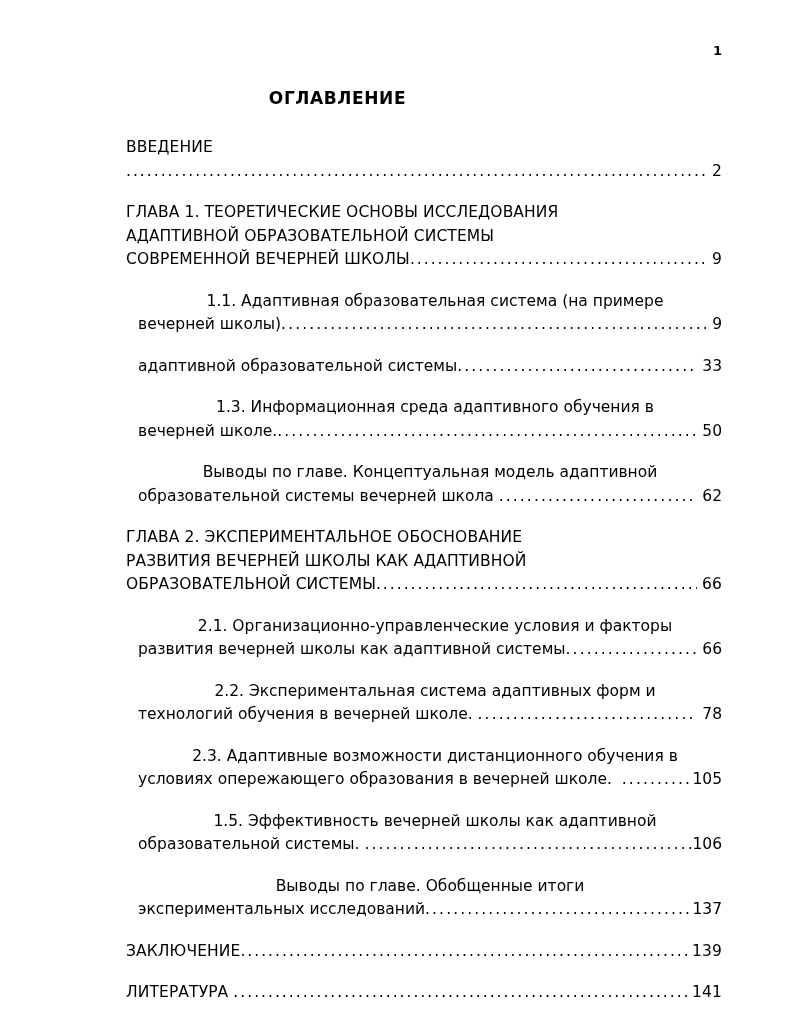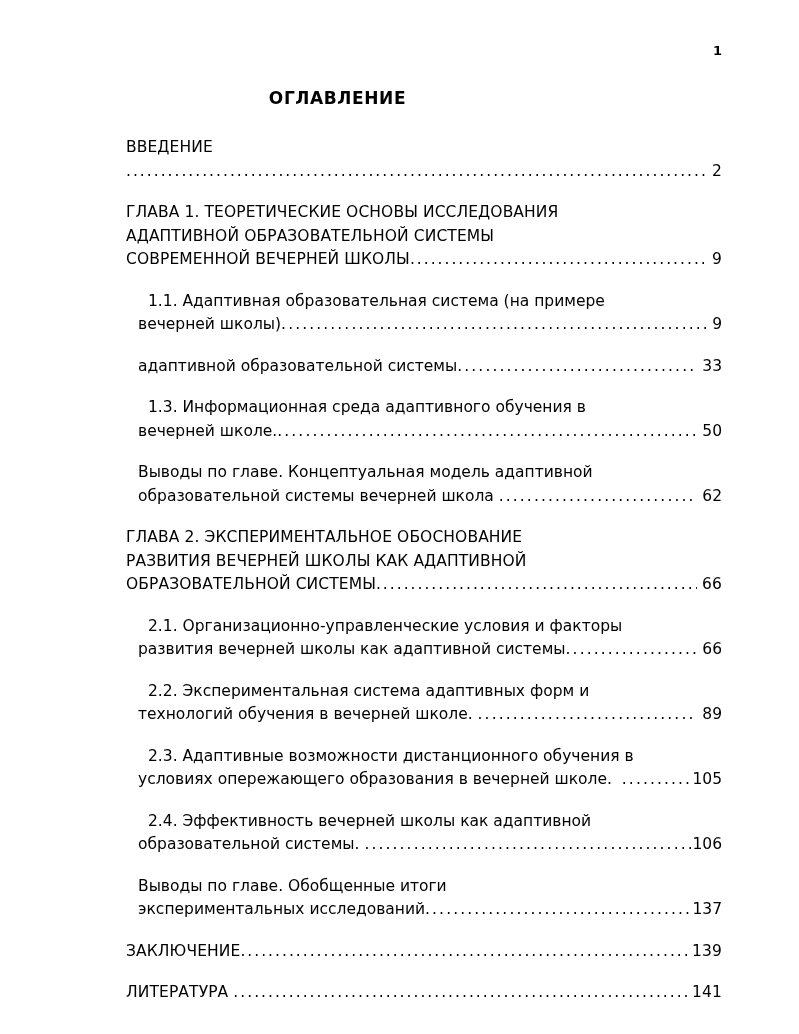--- a/index.html
+++ b/index.html
@@ -89,21 +89,21 @@
   }
   .lvl1 .leader { letter-spacing: 2.0px; }
 
   
   .lvl2 {
     font-weight: 400;
     font-size: 15.5px;
     line-height: 23.5px;
     padding-left: 12px;
   }
-  .lvl2 .first-line { padding-left: 10px; }
+  .lvl2 .first-line { padding-left: 10px; text-align: center; }
 
   
   .lvl2.noindent .first-line { padding-left: 0; }
 
   .nowrap-line { white-space: nowrap; display: block; }
 </style>
 </head>
 <body>
 
 <div class="page">
@@ -176,33 +176,33 @@
           <span class="tail-label">развития вечерней школы как адаптивной системы</span>
           <span class="leader" aria-hidden="true">................................................................................................................................................................................................................................................</span>
           <span class="pageno"> 66</span>
         </div>
       </div>
       <div class="toc-entry lvl2">
         <span class="nowrap-line first-line">2.2. Экспериментальная система адаптивных форм и</span>
         <div class="tail">
           <span class="tail-label">технологий обучения в вечерней школе. </span>
           <span class="leader" aria-hidden="true">................................................................................................................................................................................................................................................</span>
-          <span class="pageno"> 89</span>
+          <span class="pageno"> 78</span>
         </div>
       </div>
       <div class="toc-entry lvl2">
         <span class="nowrap-line first-line">2.3. Адаптивные возможности дистанционного обучения в</span>
         <div class="tail">
           <span class="tail-label">условиях опережающего образования в вечерней школе.  </span>
           <span class="leader" aria-hidden="true">................................................................................................................................................................................................................................................</span>
           <span class="pageno">105</span>
         </div>
       </div>
       <div class="toc-entry lvl2">
-        <span class="nowrap-line first-line">2.4. Эффективность вечерней школы как адаптивной</span>
+        <span class="nowrap-line first-line">1.5. Эффективность вечерней школы как адаптивной</span>
         <div class="tail">
           <span class="tail-label">образовательной системы. </span>
           <span class="leader" aria-hidden="true">................................................................................................................................................................................................................................................</span>
           <span class="pageno">106</span>
         </div>
       </div>
       <div class="toc-entry lvl2 noindent">
         <span class="nowrap-line first-line">Выводы по главе. Обобщенные итоги</span>
         <div class="tail">
           <span class="tail-label">экспериментальных исследований</span>

